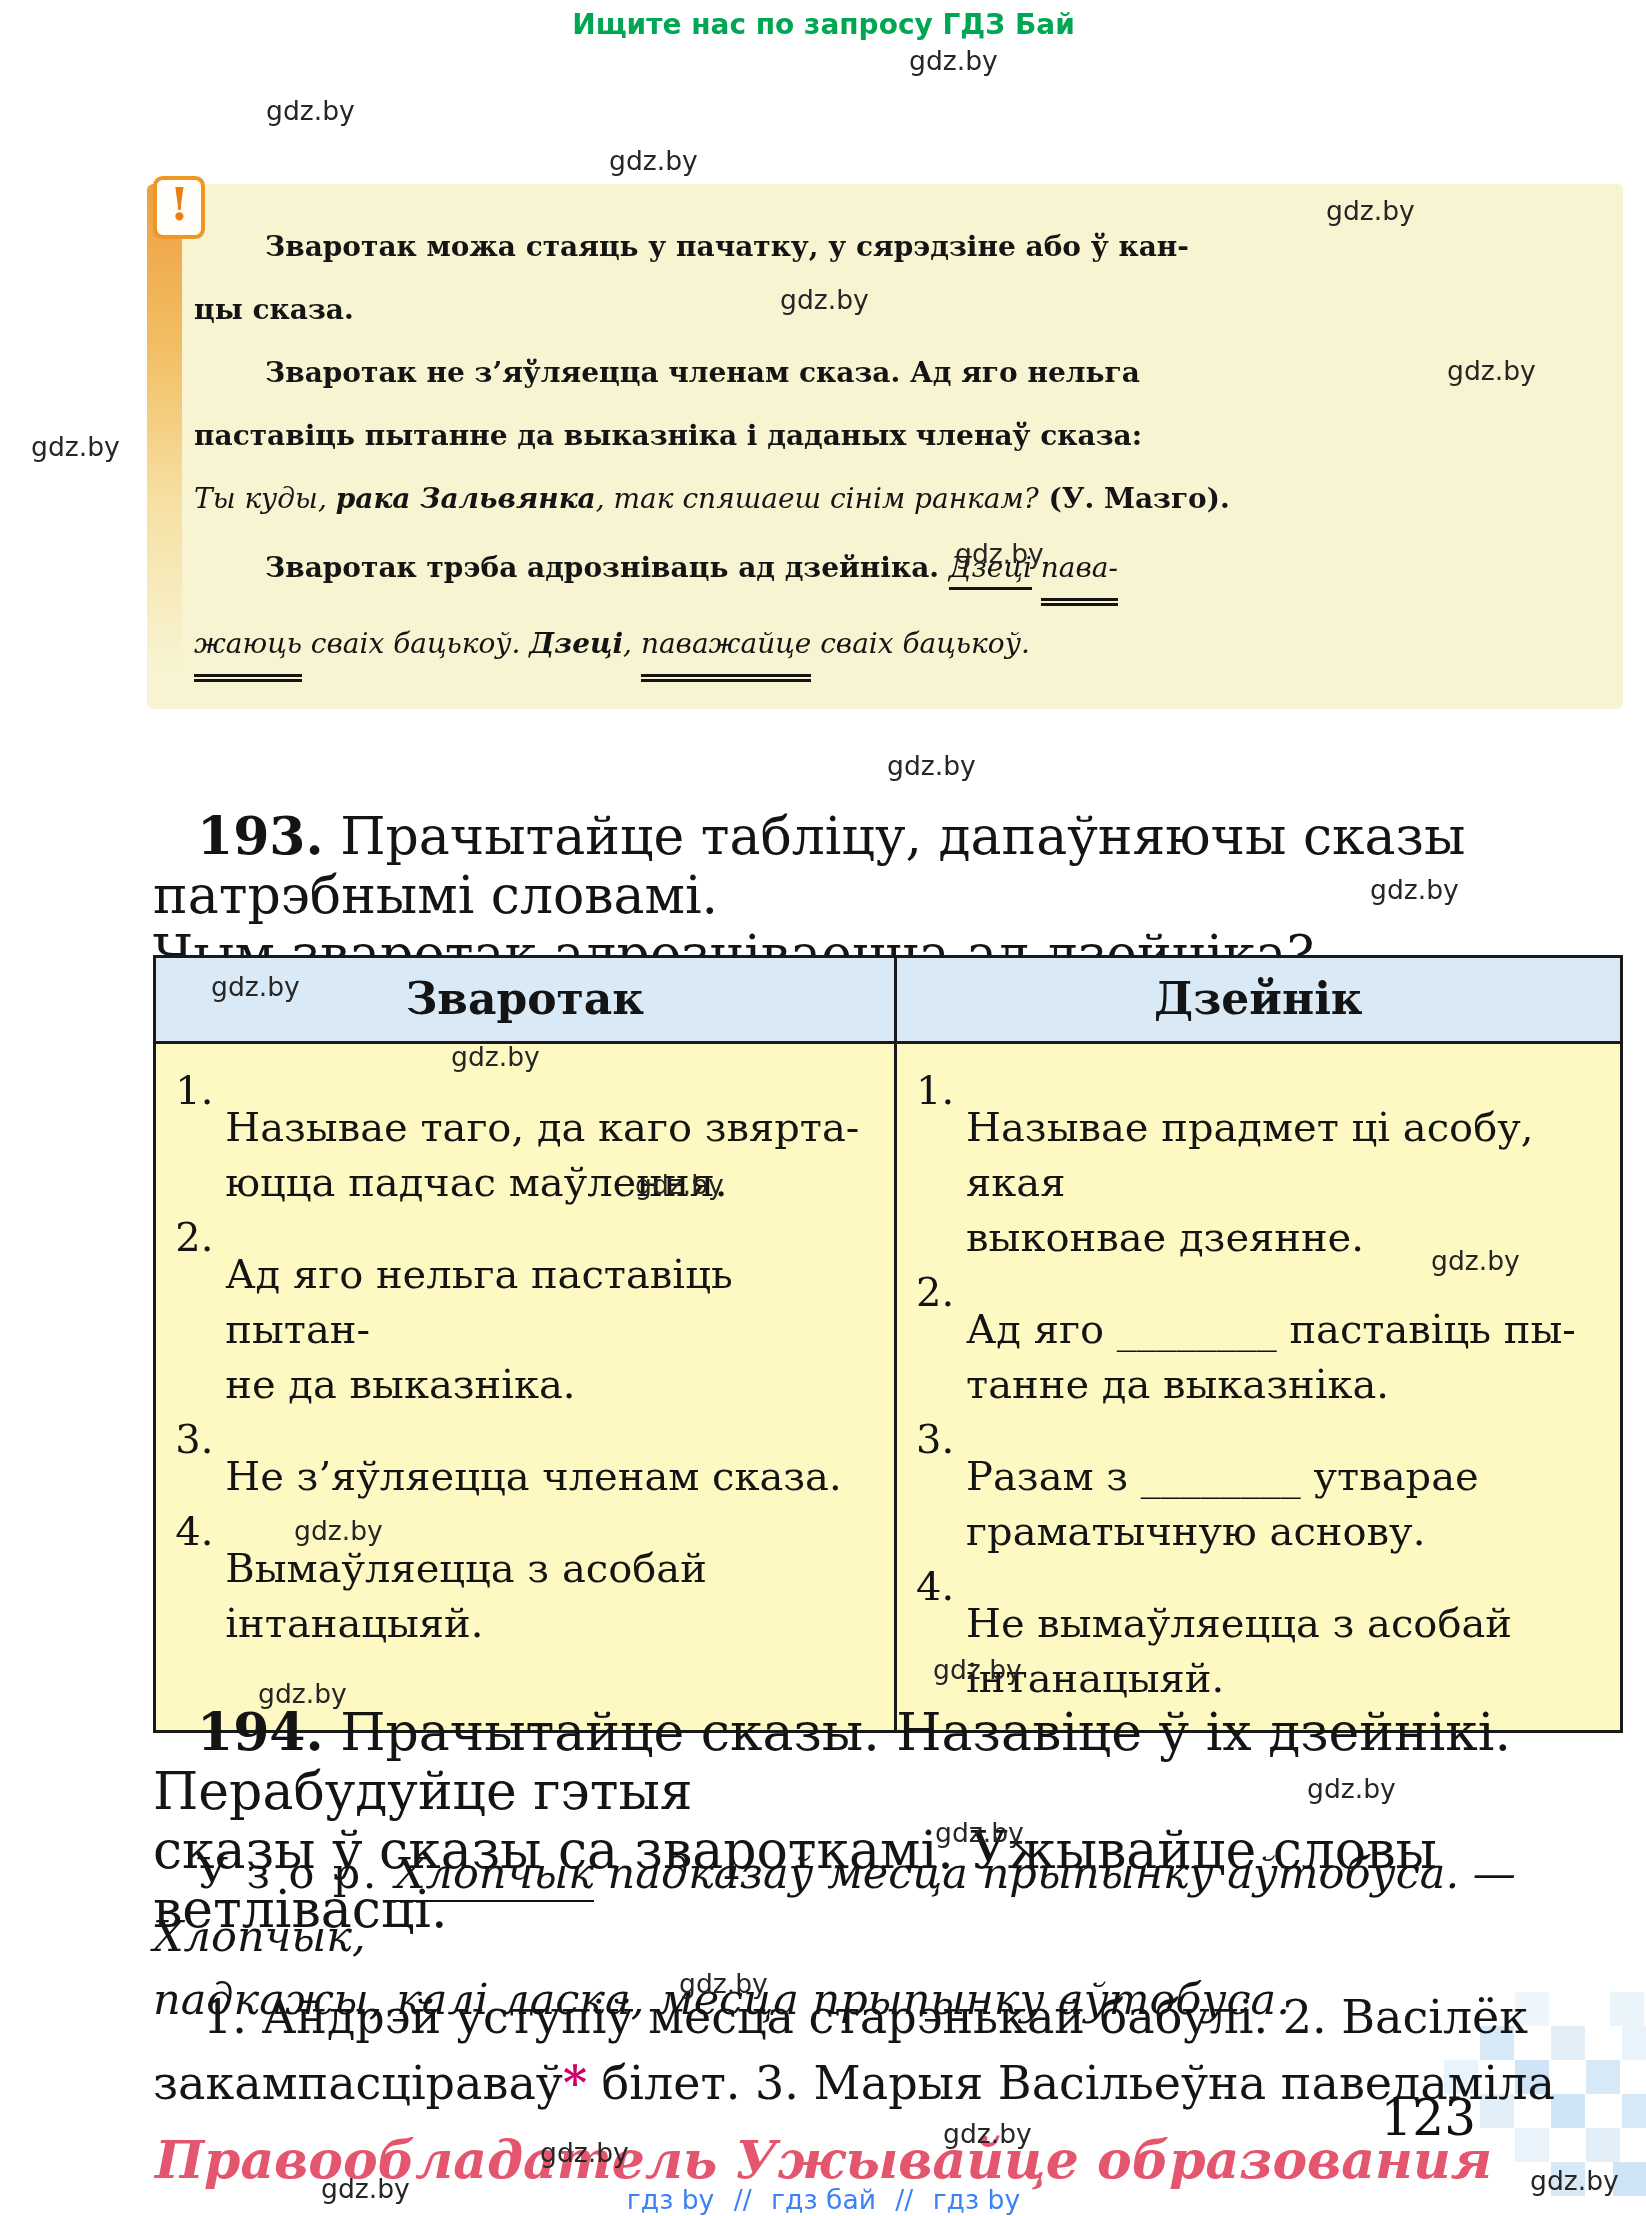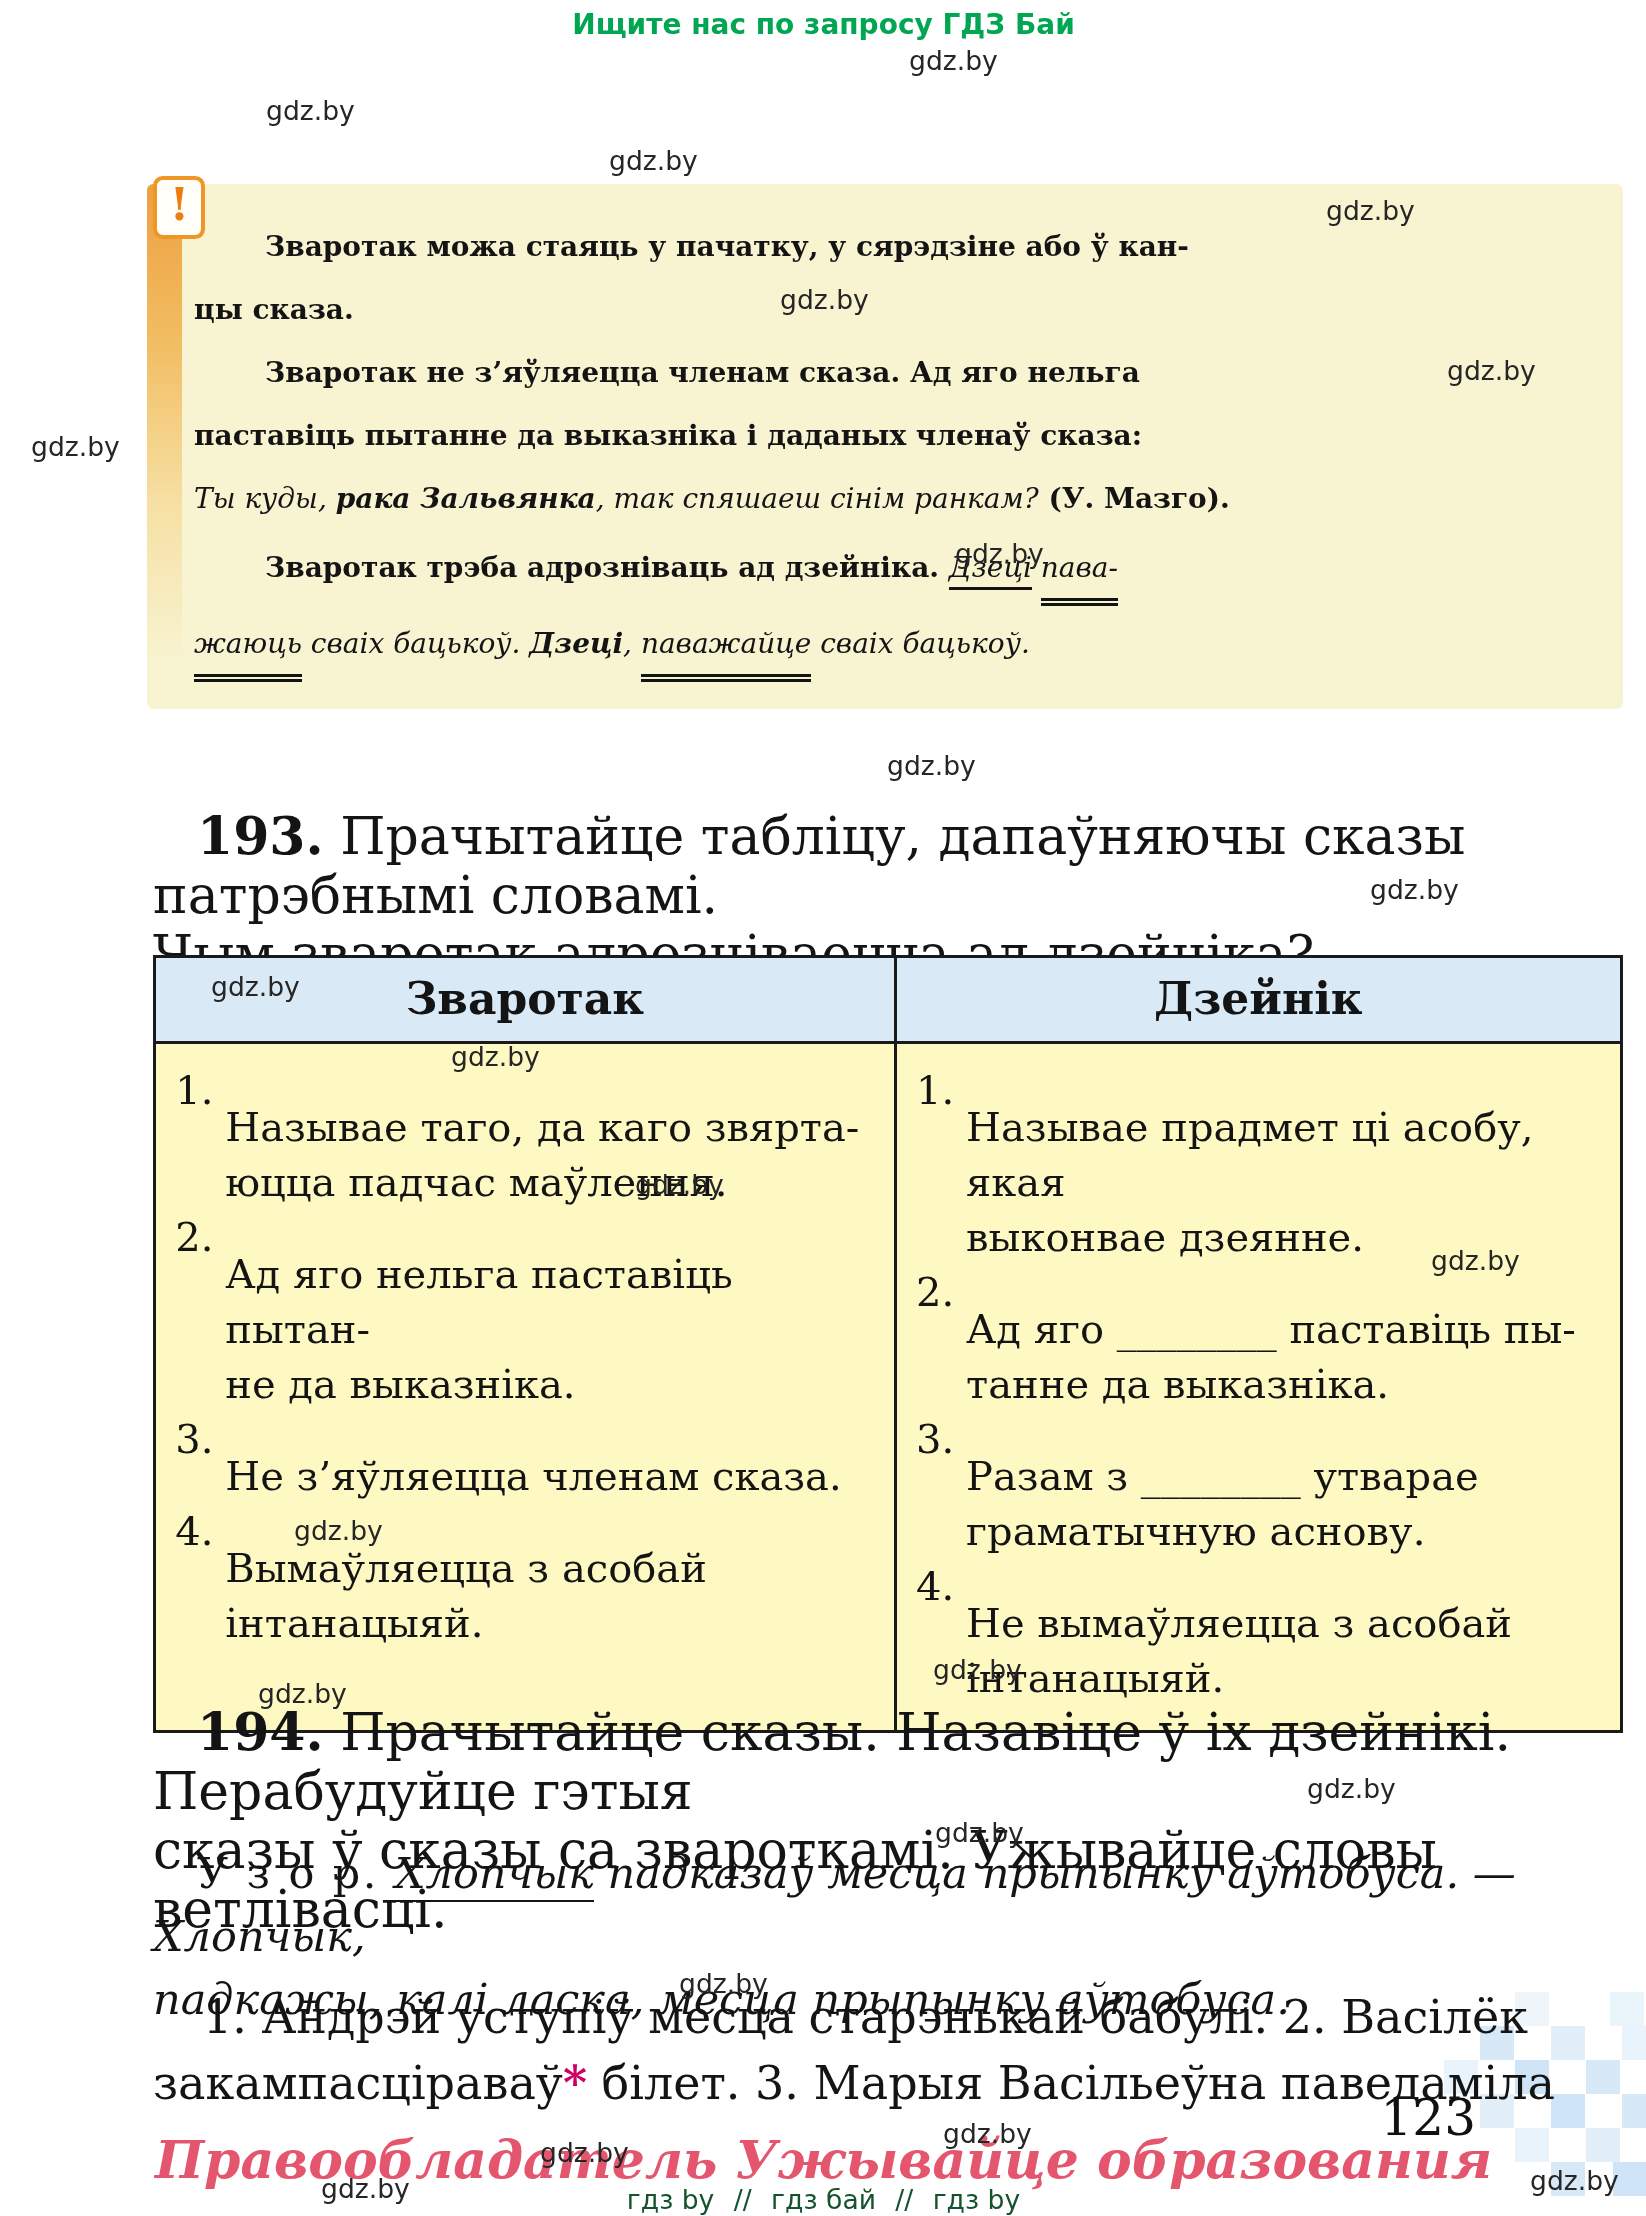--- a/index.html
+++ b/index.html
@@ -50,21 +50,21 @@
   .item { display:flex; }
   .inum { flex:0 0 50px; }
   .itx { flex:1; white-space:pre-line;margin-top:37px; }
 
   
   .page-num { position:absolute; top:2089px; right:171px; font-size:50px; color:#111111; z-index:3; }
   .script { position:absolute; top:2129px; left:0; width:100%; text-align:center;
             font-style:italic; font-weight:bold; font-size:52px; color:#e4556e; z-index:3; }
   .links { position:absolute; top:2184px; left:0; width:100%; text-align:center;
            font-family:"DejaVu Sans", sans-serif; font-size:26.6px; color:#1a66cc; z-index:3; }
-  .links span { margin:0 9.7px; color:#14532d; }
+  .links span { margin:0 9.7px; color:#3b82f6; }
   .px { position:absolute; width:34px; height:34px; z-index:0; }
 </style>
 </head>
 <body>
 
 <div class="page">
 
   <div class="px" style="left:1515px;top:1992px;background:#eef6fc"></div>
   <div class="px" style="left:1610px;top:1992px;background:#eaf4fb"></div>
   <div class="px" style="left:1444px;top:2060px;background:#e9f3fb"></div>

